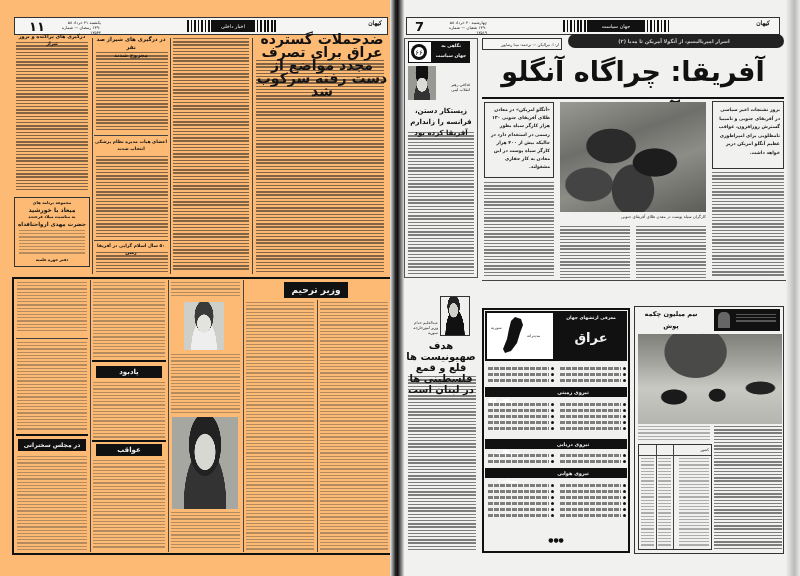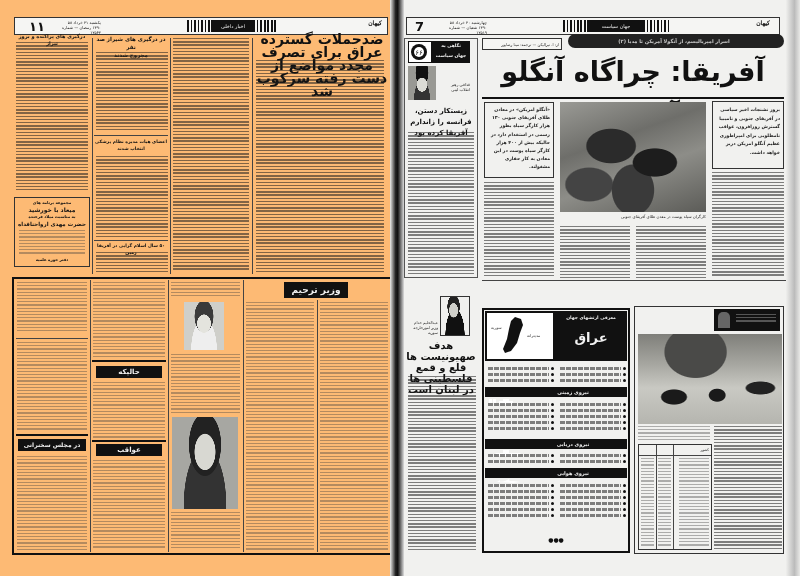--- a/index.html
+++ b/index.html
@@ -147,21 +147,21 @@
 
   <div class="txt light" style="left:17px; top:282px; width:70px; height:50px;"></div>
   <div class="rule-h" style="left:16px; top:338px; width:72px;"></div>
   <div class="txt light" style="left:17px; top:342px; width:70px; height:90px;"></div>
   <div class="rule-h thick" style="left:16px; top:434px; width:72px;"></div>
   <div class="black-label" style="left:18px; top:439px; width:68px; height:12px; font-size:6px; line-height:12px;">در مجلس سخنرانی</div>
   <div class="txt light" style="left:17px; top:456px; width:70px; height:94px;"></div>
 
   <div class="txt light" style="left:93px; top:282px; width:72px; height:75px;"></div>
   <div class="rule-h thick" style="left:92px; top:360px; width:74px;"></div>
-  <div class="black-label" style="left:96px; top:366px; width:66px; height:12px; font-size:7px; line-height:12px;">حالیکه</div>
+  <div class="black-label" style="left:96px; top:366px; width:66px; height:12px; font-size:7px; line-height:12px;">یادبود</div>
   <div class="txt light" style="left:93px; top:382px; width:72px; height:56px;"></div>
   <div class="rule-h thick" style="left:92px; top:440px; width:74px;"></div>
   <div class="black-label" style="left:96px; top:444px; width:66px; height:12px; font-size:7px; line-height:12px;">عواقب</div>
   <div class="txt light" style="left:93px; top:460px; width:72px; height:90px;"></div>
 
   <div class="txt light" style="left:171px; top:282px; width:69px; height:16px;"></div>
   <div class="photo photo-portrait-light" style="left:184px; top:302px; width:40px; height:48px;"></div>
   <div class="txt light" style="left:171px; top:354px; width:69px; height:60px;"></div>
   <div class="photo photo-portrait" style="left:172px; top:417px; width:66px; height:92px;"></div>
   <div class="txt light" style="left:171px; top:512px; width:69px; height:38px;"></div>
@@ -318,20 +318,24 @@
   <div class="bullet-line" style="left:160px; top:513px; width:66px;"></div>
   <div class="bullet-line" style="left:88px; top:483px; width:66px;"></div>
   <div class="bullet-line" style="left:88px; top:489px; width:66px;"></div>
   <div class="bullet-line" style="left:88px; top:495px; width:66px;"></div>
   <div class="bullet-line" style="left:88px; top:501px; width:66px;"></div>
   <div class="bullet-line" style="left:88px; top:507px; width:66px;"></div>
   <div class="bullet-line" style="left:88px; top:513px; width:66px;"></div>
   <div class="headline" style="left:85px; top:536px; width:142px; font-size:6px; line-height:8px;">●●●</div>
 
   <div class="box" style="left:234px; top:306px; width:150px; height:248px;"></div>
+  <div class="headline" style="left:236px; top:308px; width:70px; font-size:6.5px; line-height:12px;">
+    <div>نیم میلیون چکمه پوش</div>
+    <div>آمریکائی در ۴ گوشه جهان</div>
+  </div>
   <div class="abs" style="left:314px; top:309px; width:66px; height:22px; background:#111;">
     <div class="abs" style="left:4px; top:3px; width:12px; height:16px; background:#666; border-radius:5px 5px 0 0;"></div>
     <div class="txt light" style="left:22px; top:5px; width:40px; height:8px; filter:invert(1);"></div>
   </div>
   <div class="photo photo-soldiers" style="left:238px; top:334px; width:144px; height:90px;"></div>
   <div class="txt light" style="left:238px; top:426px; width:72px; height:16px;"></div>
 
   <div class="box" style="left:238px; top:444px; width:74px; height:106px;">
     <div class="rule-v" style="left:17px; top:0; height:104px;"></div>
     <div class="rule-v" style="left:34px; top:0; height:104px;"></div>

